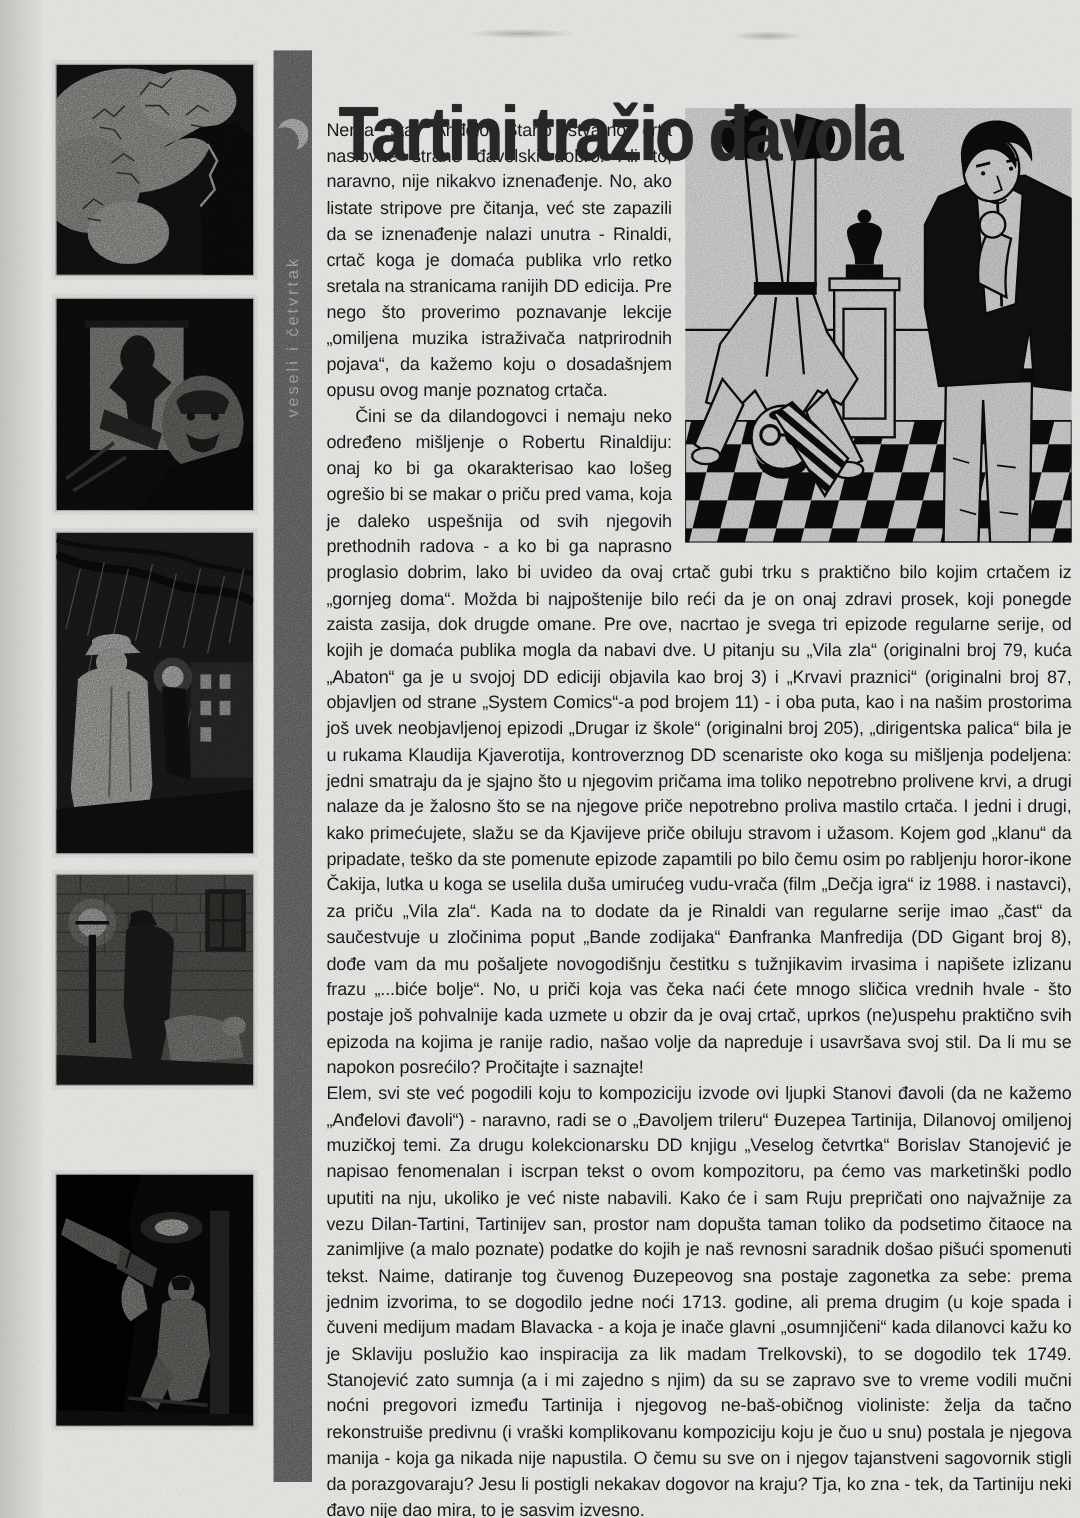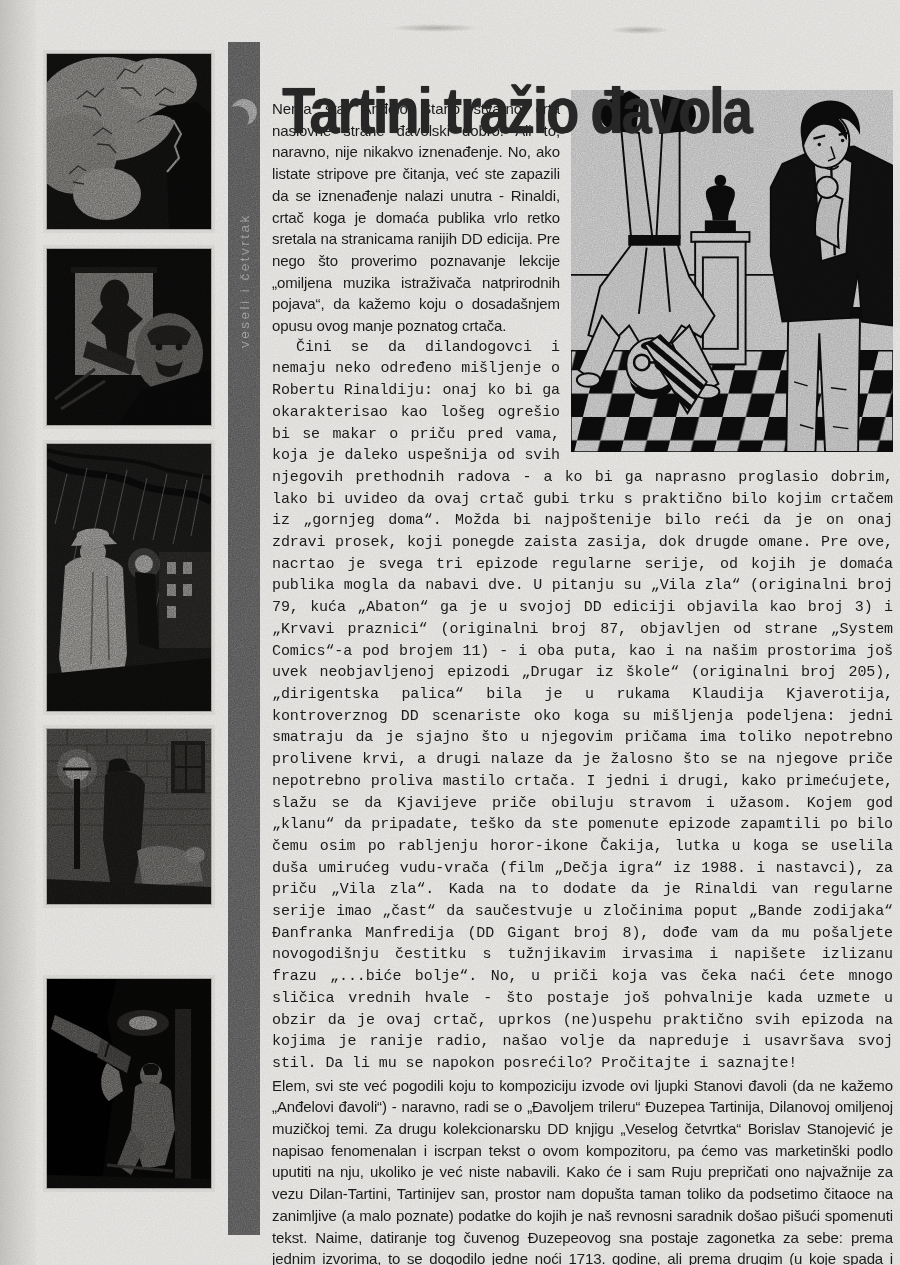--- a/index.html
+++ b/index.html
@@ -46,21 +46,21 @@
     white-space:nowrap;
   }
 
   
   #article{
     position:absolute;left:272px;top:98px;width:621px;z-index:5;
     font-size:15px;line-height:21.7px;text-align:justify;
     letter-spacing:-0.1px;
   }
   #article p{margin:0;}
-  #article p.indent{text-indent:24px;font-family:Liberation Mono, monospace;}
+  #article p.indent{text-indent:24px;}
 
   
   #main-illustration{
     float:right;width:322px;height:362px;margin:-8px 0 6px 11px;
     background:#ffffff;position:relative;
   }
   #main-illustration svg{display:block;}
 </style>
 </head>
 <body>

